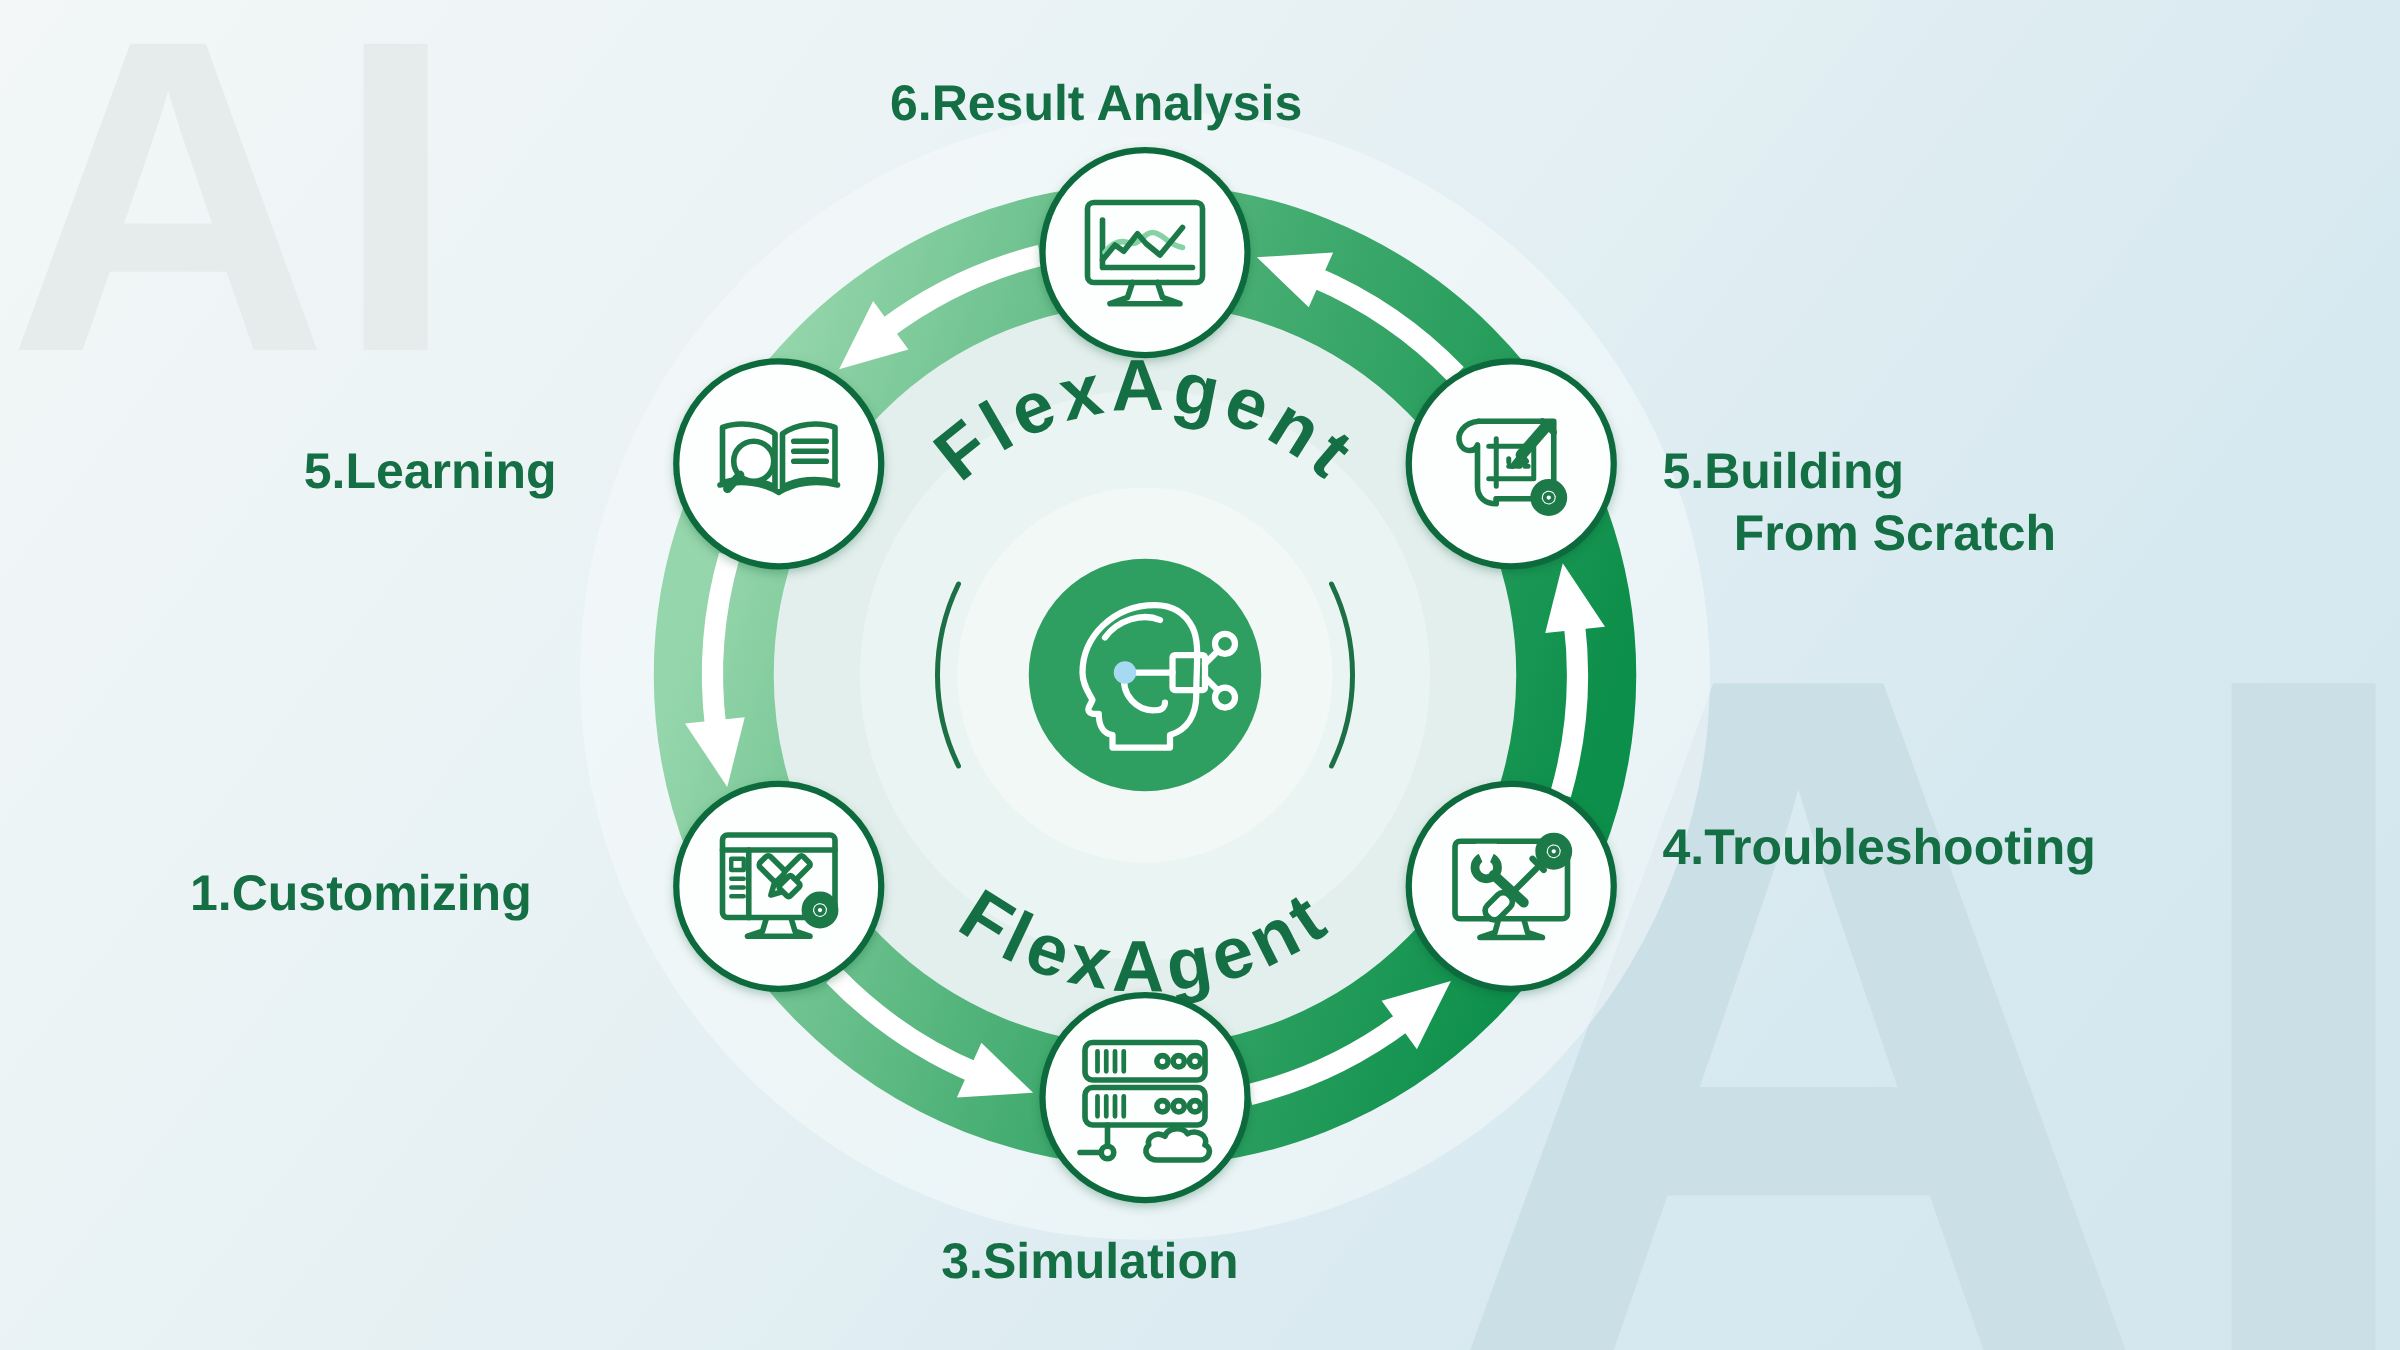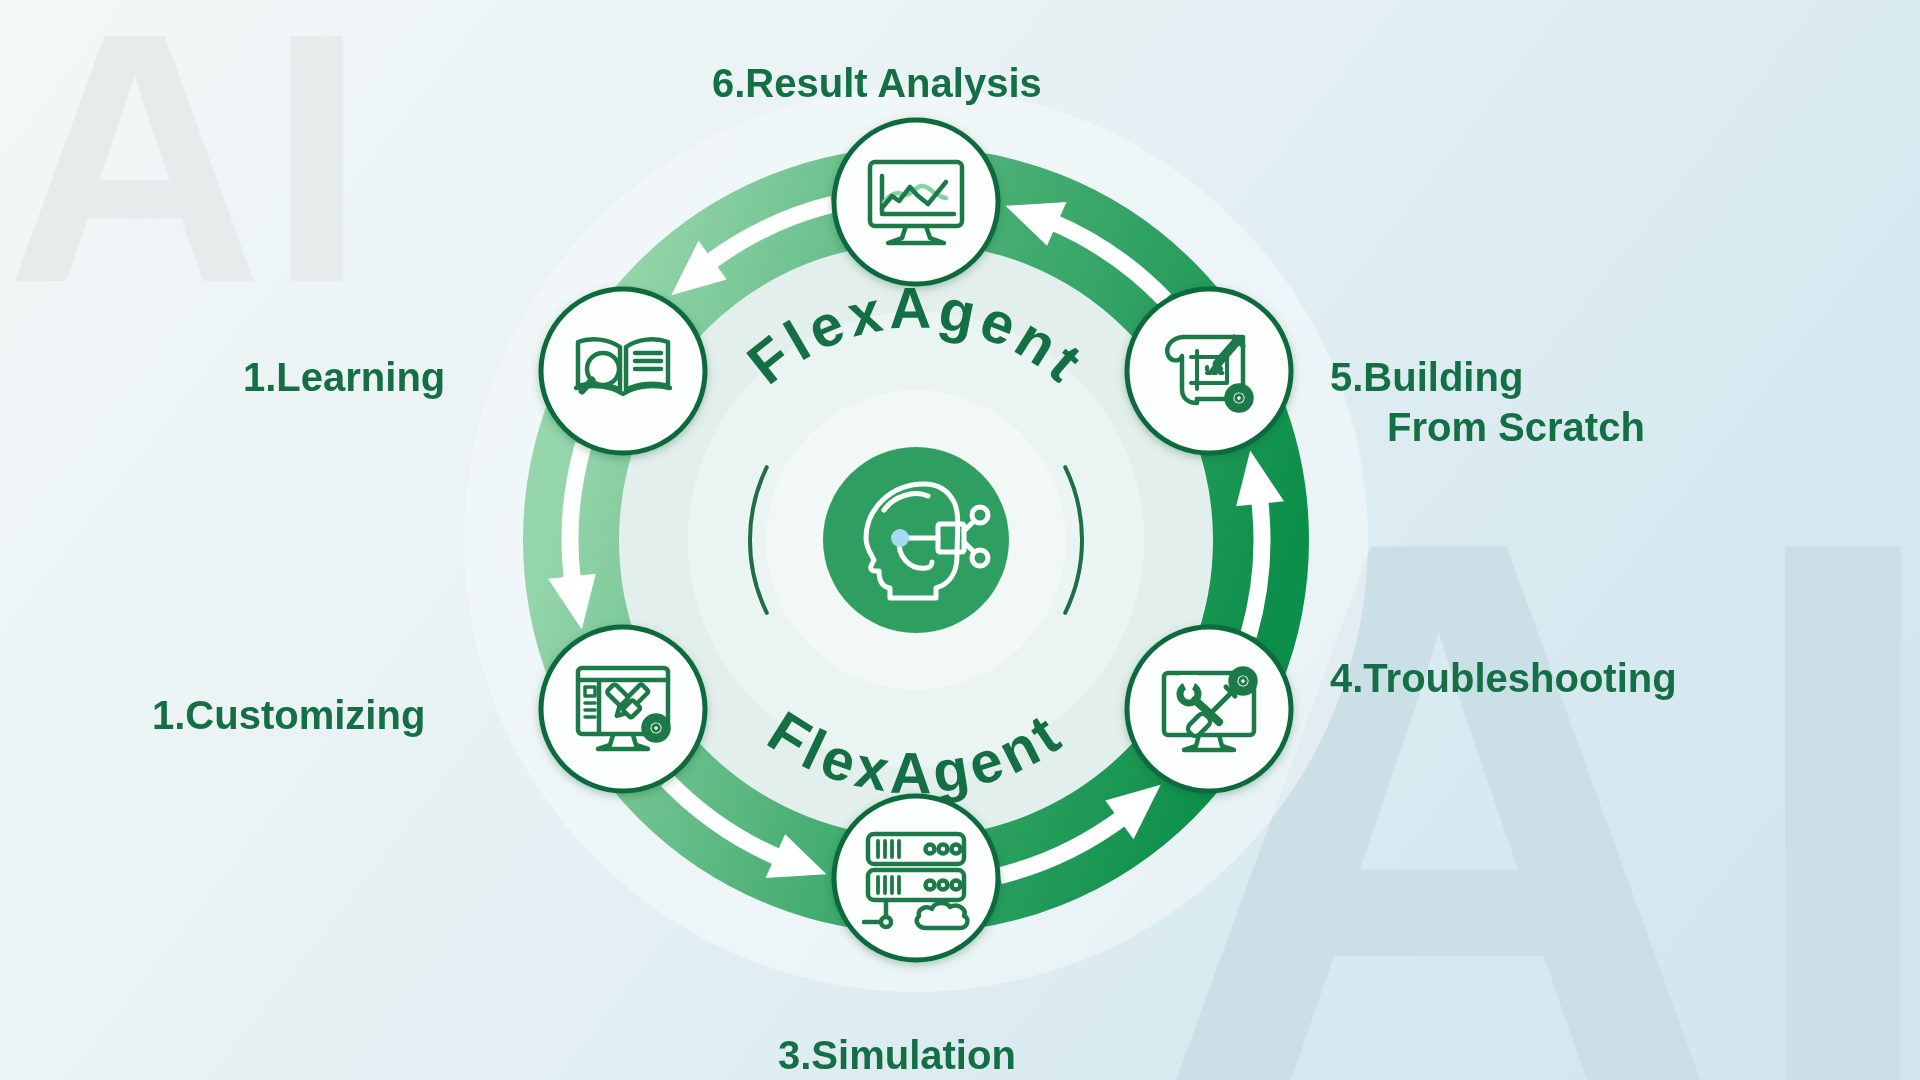--- a/index.html
+++ b/index.html
@@ -7,21 +7,21 @@
   .stage{position:relative;width:1920px;height:1080px;overflow:hidden;
          background:linear-gradient(128deg,#f3f7f7 0%,#e7f1f4 40%,#d7e9f0 75%,#d2e6ee 100%);}
   .watermark{position:absolute;font-weight:bold;line-height:1;user-select:none;z-index:1;letter-spacing:4px;}
   .wm-tl{left:6px;top:-20px;font-size:356px;color:#e6eceb;}
   .wm-br{left:1150px;top:420px;font-size:800px;color:#cbdfe7;}
   svg.diagram{position:absolute;left:0;top:0;z-index:2;}
   .label{position:absolute;z-index:3;font-weight:bold;font-size:40px;color:#156f44;
          white-space:nowrap;line-height:1.26;}
   .l1{left:243px;top:352px;}
   .l2{left:152px;top:690px;}
-  .l3{left:753px;top:1030px;margin-left:25px;}
+  .l3{left:753px;top:984px;}
   .l4{left:1330px;top:653px;}
   .l5{left:1330px;top:352px;}
   .l6{left:712px;top:58px;}
   .l5 .line{display:block;}
   .l5 .indent{margin-left:57px;}
 </style>
 </head>
 <body>
 
 <div class="stage">
@@ -197,21 +197,21 @@
         <path d="M -2 2 H 14" stroke-width="4" stroke-dasharray="2.5 4"></path>
         <path d="M -2 -4 V 2" stroke-width="4" stroke-dasharray="2.5 4"></path>
         <path d="M 28 -30 L 8 -7" stroke-width="9"></path>
         <path d="M 8 -7 L 1 2 L 12 -2 Z" fill="#ffffff"></path>
         <path d="M 25 -34 L 34 -25" stroke-width="5"></path>
         <use href="#gear" transform="translate(30,27)"></use>
       </g>
     </g>
   </svg>
 
-  <div class="label l1">1.Learning</div>
+  <div class="label l1">5.Learning</div>
   <div class="label l2">1.Customizing</div>
   <div class="label l3">3.Simulation</div>
   <div class="label l4">4.Troubleshooting</div>
   <div class="label l5">
     <span class="line">5.Building</span>
     <span class="line indent">From Scratch</span>
   </div>
   <div class="label l6">6.Result Analysis</div>
 
 </div>

